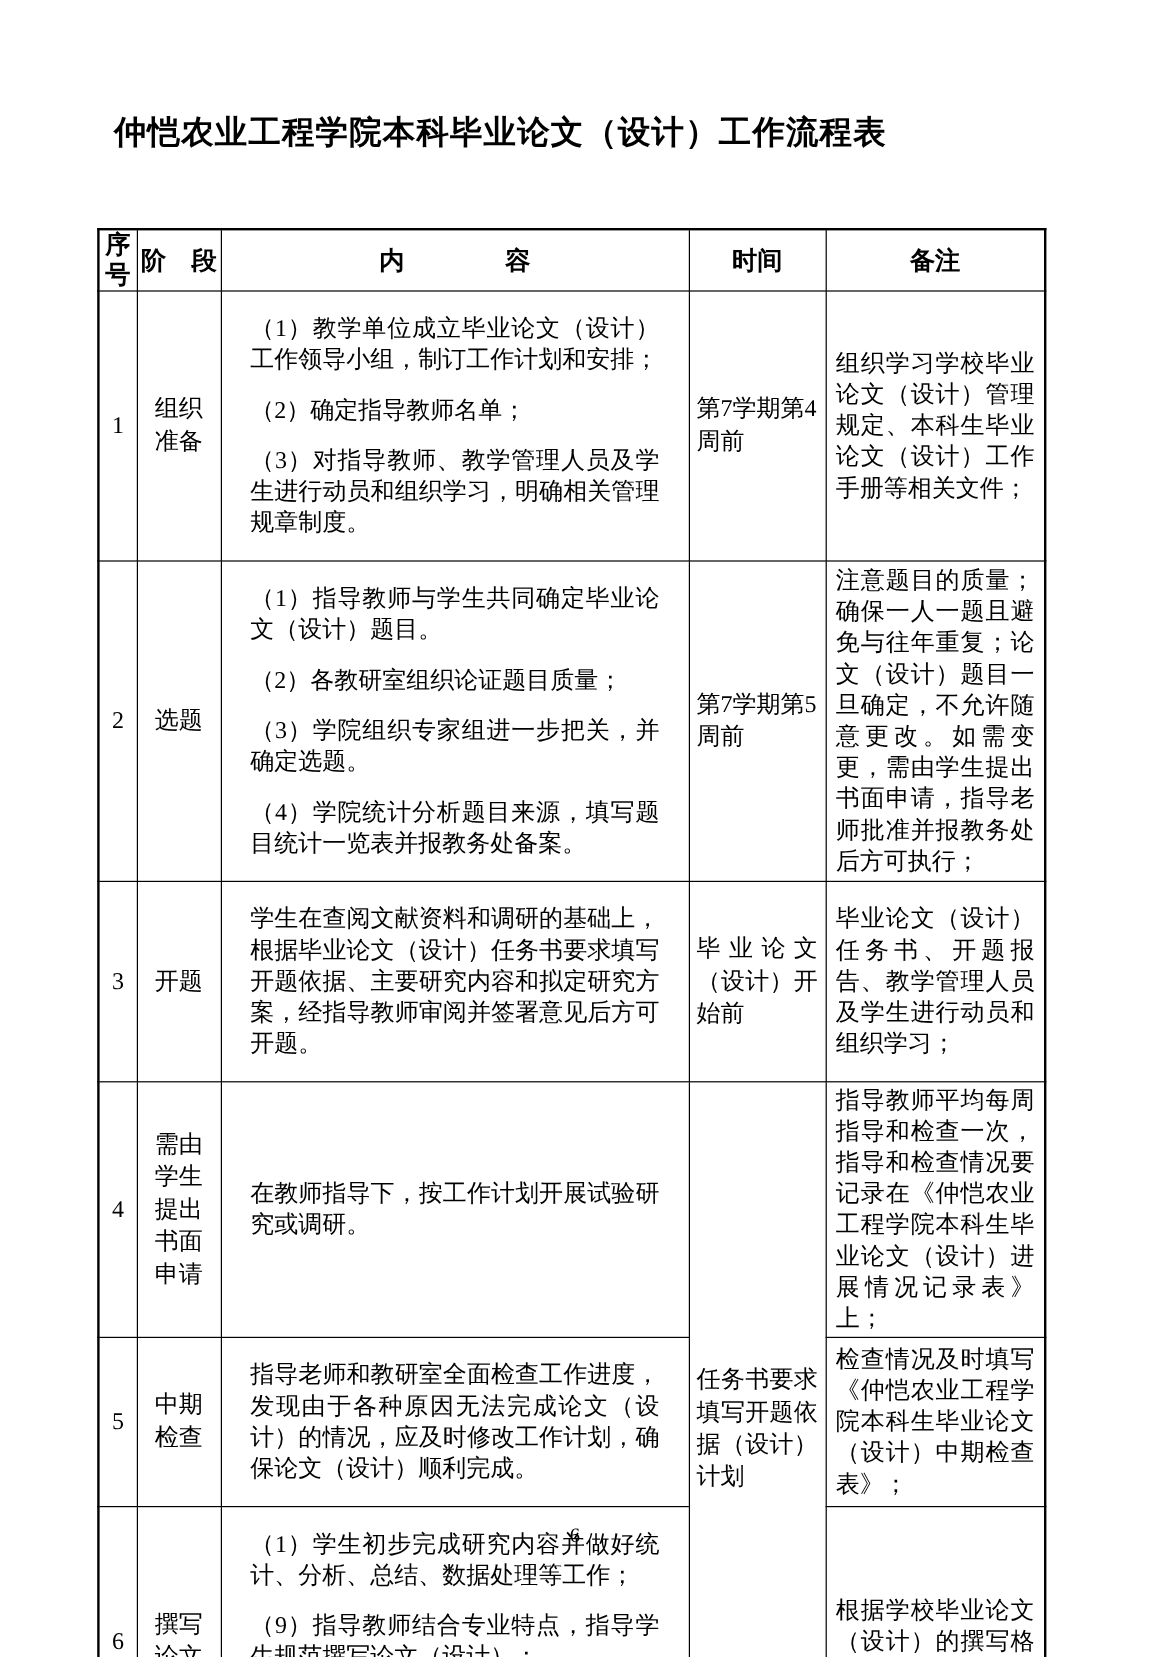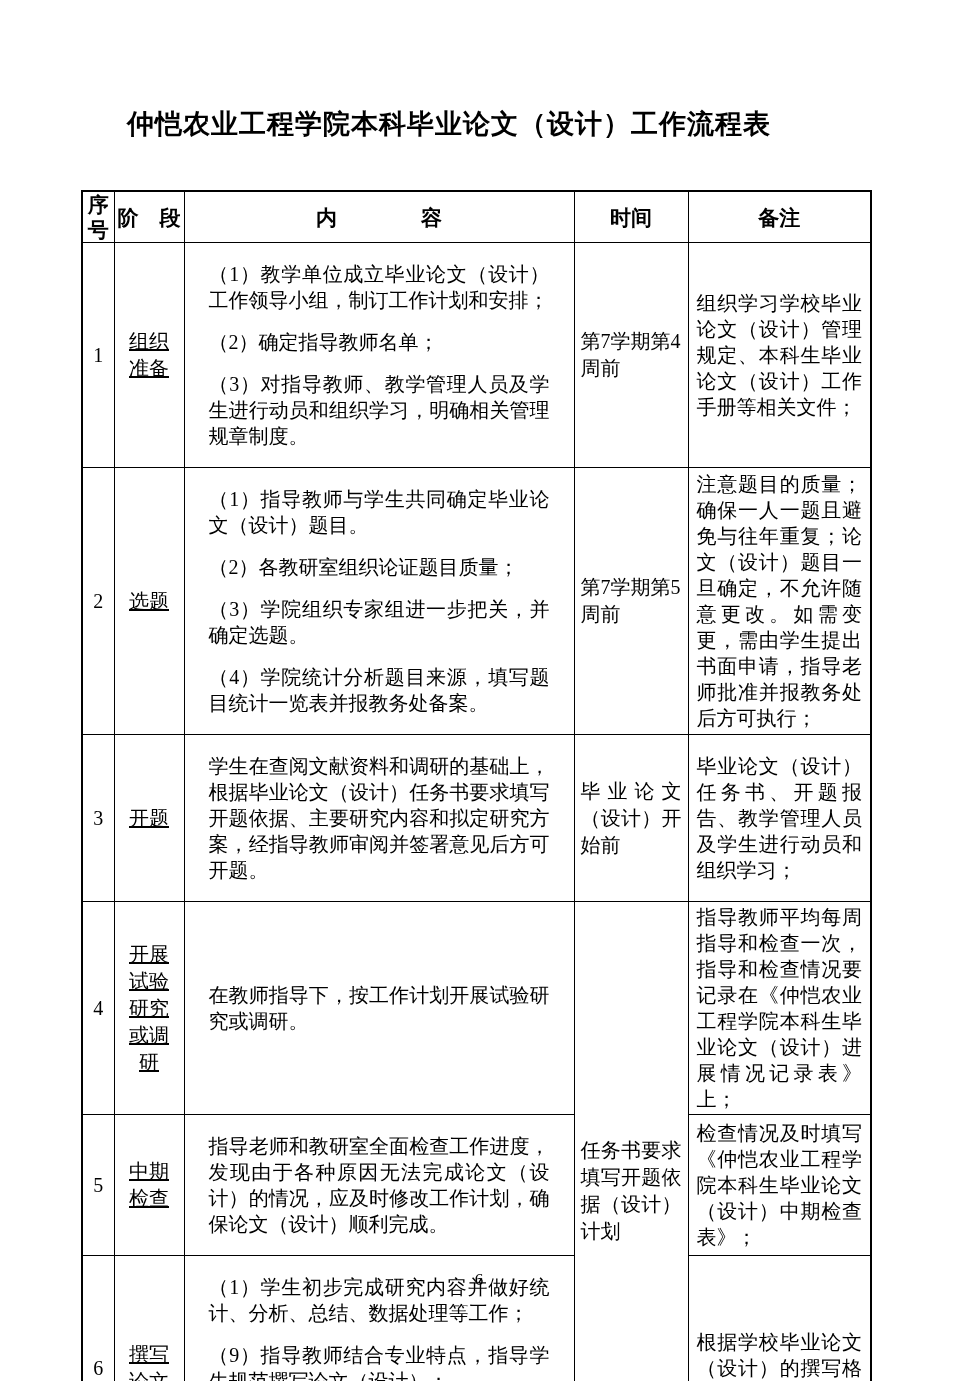--- a/index.html
+++ b/index.html
@@ -3,24 +3,24 @@
 <meta charset="utf-8">
 <style>
   html, body { margin: 0; padding: 0; }
   body {
     width: 958px; height: 1381px;
     background: #ffffff; color: #000000;
     position: relative;
     font-family: "Liberation Serif", "DejaVu Serif", serif;
   }
   .page-title {
-    position: absolute; top: 106px; left: 0; width: 834px;
+    position: absolute; top: 92px; left: 0; width: 834px;
     text-align: center;
     font-family: "Liberation Sans", "DejaVu Sans", sans-serif;
-    font-weight: bold; font-size: 27px; letter-spacing: 1px; padding-left: 32px;
+    font-weight: bold; font-size: 27px; letter-spacing: 1px;
   }
   table.flow {
     position: absolute; left: 81px; top: 190px;
     width: 789px;
     border-collapse: collapse; table-layout: fixed;
     border: 2px solid #000;
   }
   table.flow th, table.flow td { border: 1px solid #000; overflow: hidden; }
   th {
     font-family: "Liberation Sans", "DejaVu Sans", sans-serif;
@@ -32,21 +32,21 @@
     vertical-align: middle; padding: 0;
   }
   tr.hdr  { height: 47px; }
   tr.r1   { height: 138px; }
   tr.r2   { height: 242px; }
   tr.r3   { height: 133px; }
   tr.r4   { height: 185px; }
   tr.r5   { height: 138px; }
   tr.r6   { height: 159px; }
   .c-idx   { text-align: center; }
-  .c-stage { text-align: center; padding: 0 10px; text-decoration: underline; }
+  .c-stage { text-align: center; padding: 0 10px; }
   .c-content { padding: 2px 8px; line-height: 26px; }
   .c-content p { margin: 16px; text-align: justify; }
   .c-time  { padding: 2px 6px; text-align: left; margin-left: 48px; }
   .c-time.just { text-align: justify; font-family: Liberation Serif, serif; }
   .c-notes { padding: 2px 8px; line-height: 26px; text-align: justify; }
   .page-number {
     position: absolute; top: 1270px; left: 0; width: 958px;
     text-align: center; font-size: 17px;
   }
 </style>
@@ -102,21 +102,21 @@
       <td class="c-stage">开题</td>
       <td class="c-content">
         <p>学生在查阅文献资料和调研的基础上，根据毕业论文（设计）任务书要求填写开题依据、主要研究内容和拟定研究方案，经指导教师审阅并签署意见后方可开题。</p>
       </td>
       <td class="c-time just">毕业论文（设计）开始前</td>
       <td class="c-notes">毕业论文（设计）任务书、开题报告、教学管理人员及学生进行动员和组织学习；</td>
     </tr>
 
     <tr class="r4">
       <td class="c-idx">4</td>
-      <td class="c-stage">开展试验研究或调研</td>
+      <td class="c-stage">需由学生提出书面申请</td>
       <td class="c-content">
         <p>在教师指导下，按工作计划开展试验研究或调研。</p>
       </td>
       <td class="c-time just" rowspan="3">任务书要求填写开题依据（设计）计划</td>
       <td class="c-notes">指导教师平均每周指导和检查一次，指导和检查情况要记录在《仲恺农业工程学院本科生毕业论文（设计）进展情况记录表》上；</td>
     </tr>
 
     <tr class="r5">
       <td class="c-idx">5</td>
       <td class="c-stage">中期检查</td>

